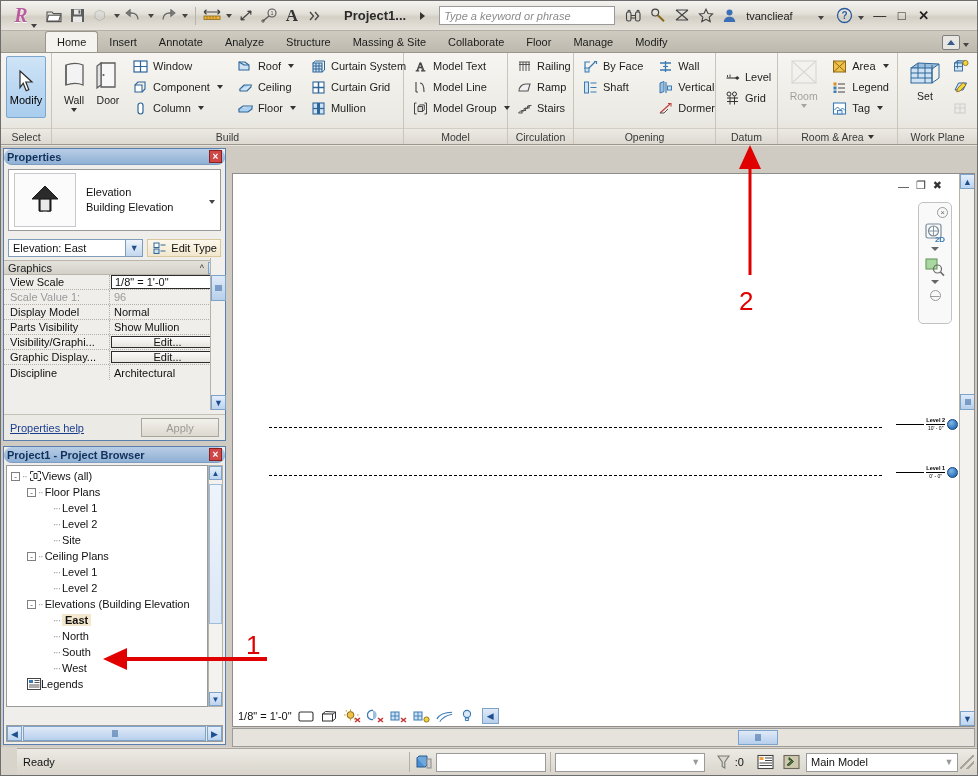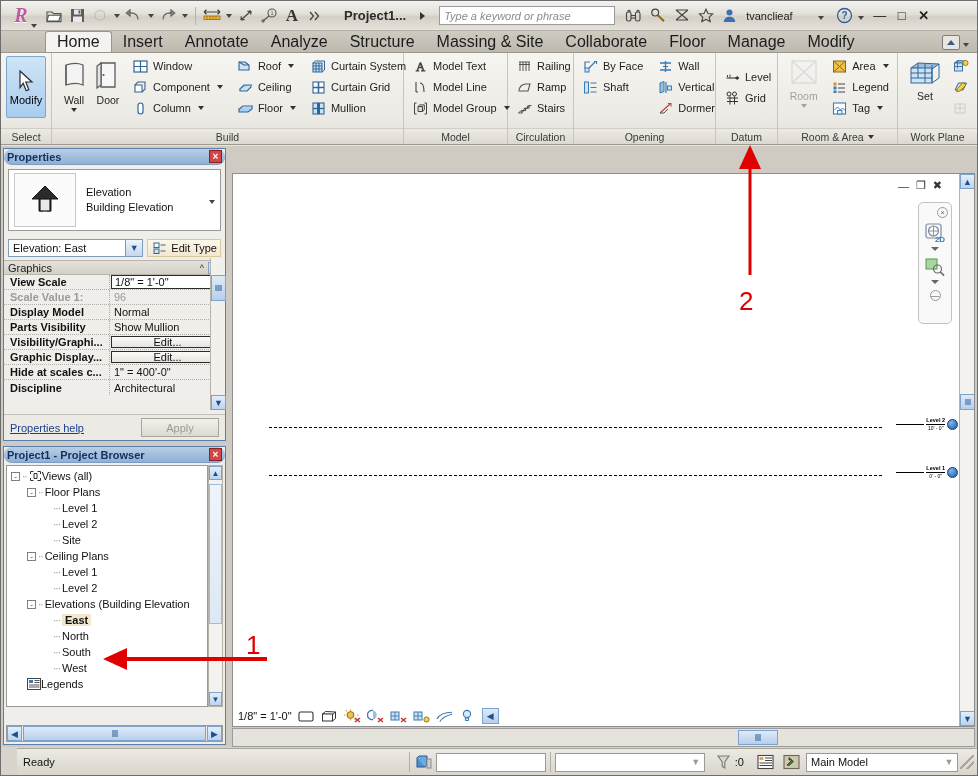--- a/index.html
+++ b/index.html
@@ -75,21 +75,21 @@
 
   
   .tabbar {
     position: absolute; top: 30px; left: 0; right: 0; height: 22px;
     background: linear-gradient(#cfcbc1, #bdb9ae);
     border-bottom: 1px solid #9a968c;
     display: flex; align-items: flex-end; padding-left: 44px;
   }
   .tab {
     height: 20px; padding: 0 11px; display: flex; align-items: center;
-    font-size: 16px; color: #1c1c1c; cursor: default;
+    font-size: 11px; color: #1c1c1c; cursor: default;
   }
   .tab.active {
     background: #f4f3ef; border: 1px solid #9a968c; border-bottom: none;
     border-radius: 3px 3px 0 0; height: 21px; font-weight: normal;
   }
   .tab-mini {
     margin-left: auto; margin-right: 8px; display: flex; align-items: center;
     gap: 3px; margin-bottom: 2px;
   }
   .mini-box {
@@ -285,21 +285,20 @@
     position: relative; margin: 0; border-top: none;
   }
   .prop-row {
     display: flex; height: 15px; align-items: stretch;
     border-bottom: 1px dotted #b4b0a7; font-size: 11px;
   }
   .prop-key {
     width: 106px; padding-left: 6px; display: flex; align-items: center;
     color: #111; overflow: hidden; white-space: nowrap;
     border-right: 1px dotted #b4b0a7;
-    font-weight: bold;
   }
   .prop-val {
     flex: 1; padding-left: 4px; display: flex; align-items: center;
     color: #111; overflow: hidden; white-space: nowrap;
   }
   .prop-row.gray .prop-key, .prop-row.gray .prop-val { color: #9a9a9a; }
   .prop-row.selected .prop-val {
     border: 1px solid #2b2b2b; background: #fff; padding-left: 3px; margin: 0 1px;
   }
   .prop-edit-btn {
@@ -1012,24 +1011,20 @@
           <div class="prop-key">Parts Visibility</div>
           <div class="prop-val">Show Mullion</div>
         </div>
         <div class="prop-row">
           <div class="prop-key">Visibility/Graphi...</div>
           <div class="prop-edit-btn">Edit...</div>
         </div>
         <div class="prop-row">
           <div class="prop-key">Graphic Display...</div>
           <div class="prop-edit-btn">Edit...</div>
-        </div>
-        <div class="prop-row">
-          <div class="prop-key">Hide at scales c...</div>
-          <div class="prop-val">1" = 400'-0"</div>
         </div>
         <div class="prop-row" style="border-bottom:none">
           <div class="prop-key">Discipline</div>
           <div class="prop-val">Architectural</div>
         </div>
 
         <div class="prop-scroll" style="top:-17px;height:152px">
           <div class="ps-thumb">
             <svg width="9" height="9" viewBox="0 0 9 9">
                 <path d="M1 2h7M1 4h7M1 6h7" stroke="#2a5b99" stroke-width="1"></path>

